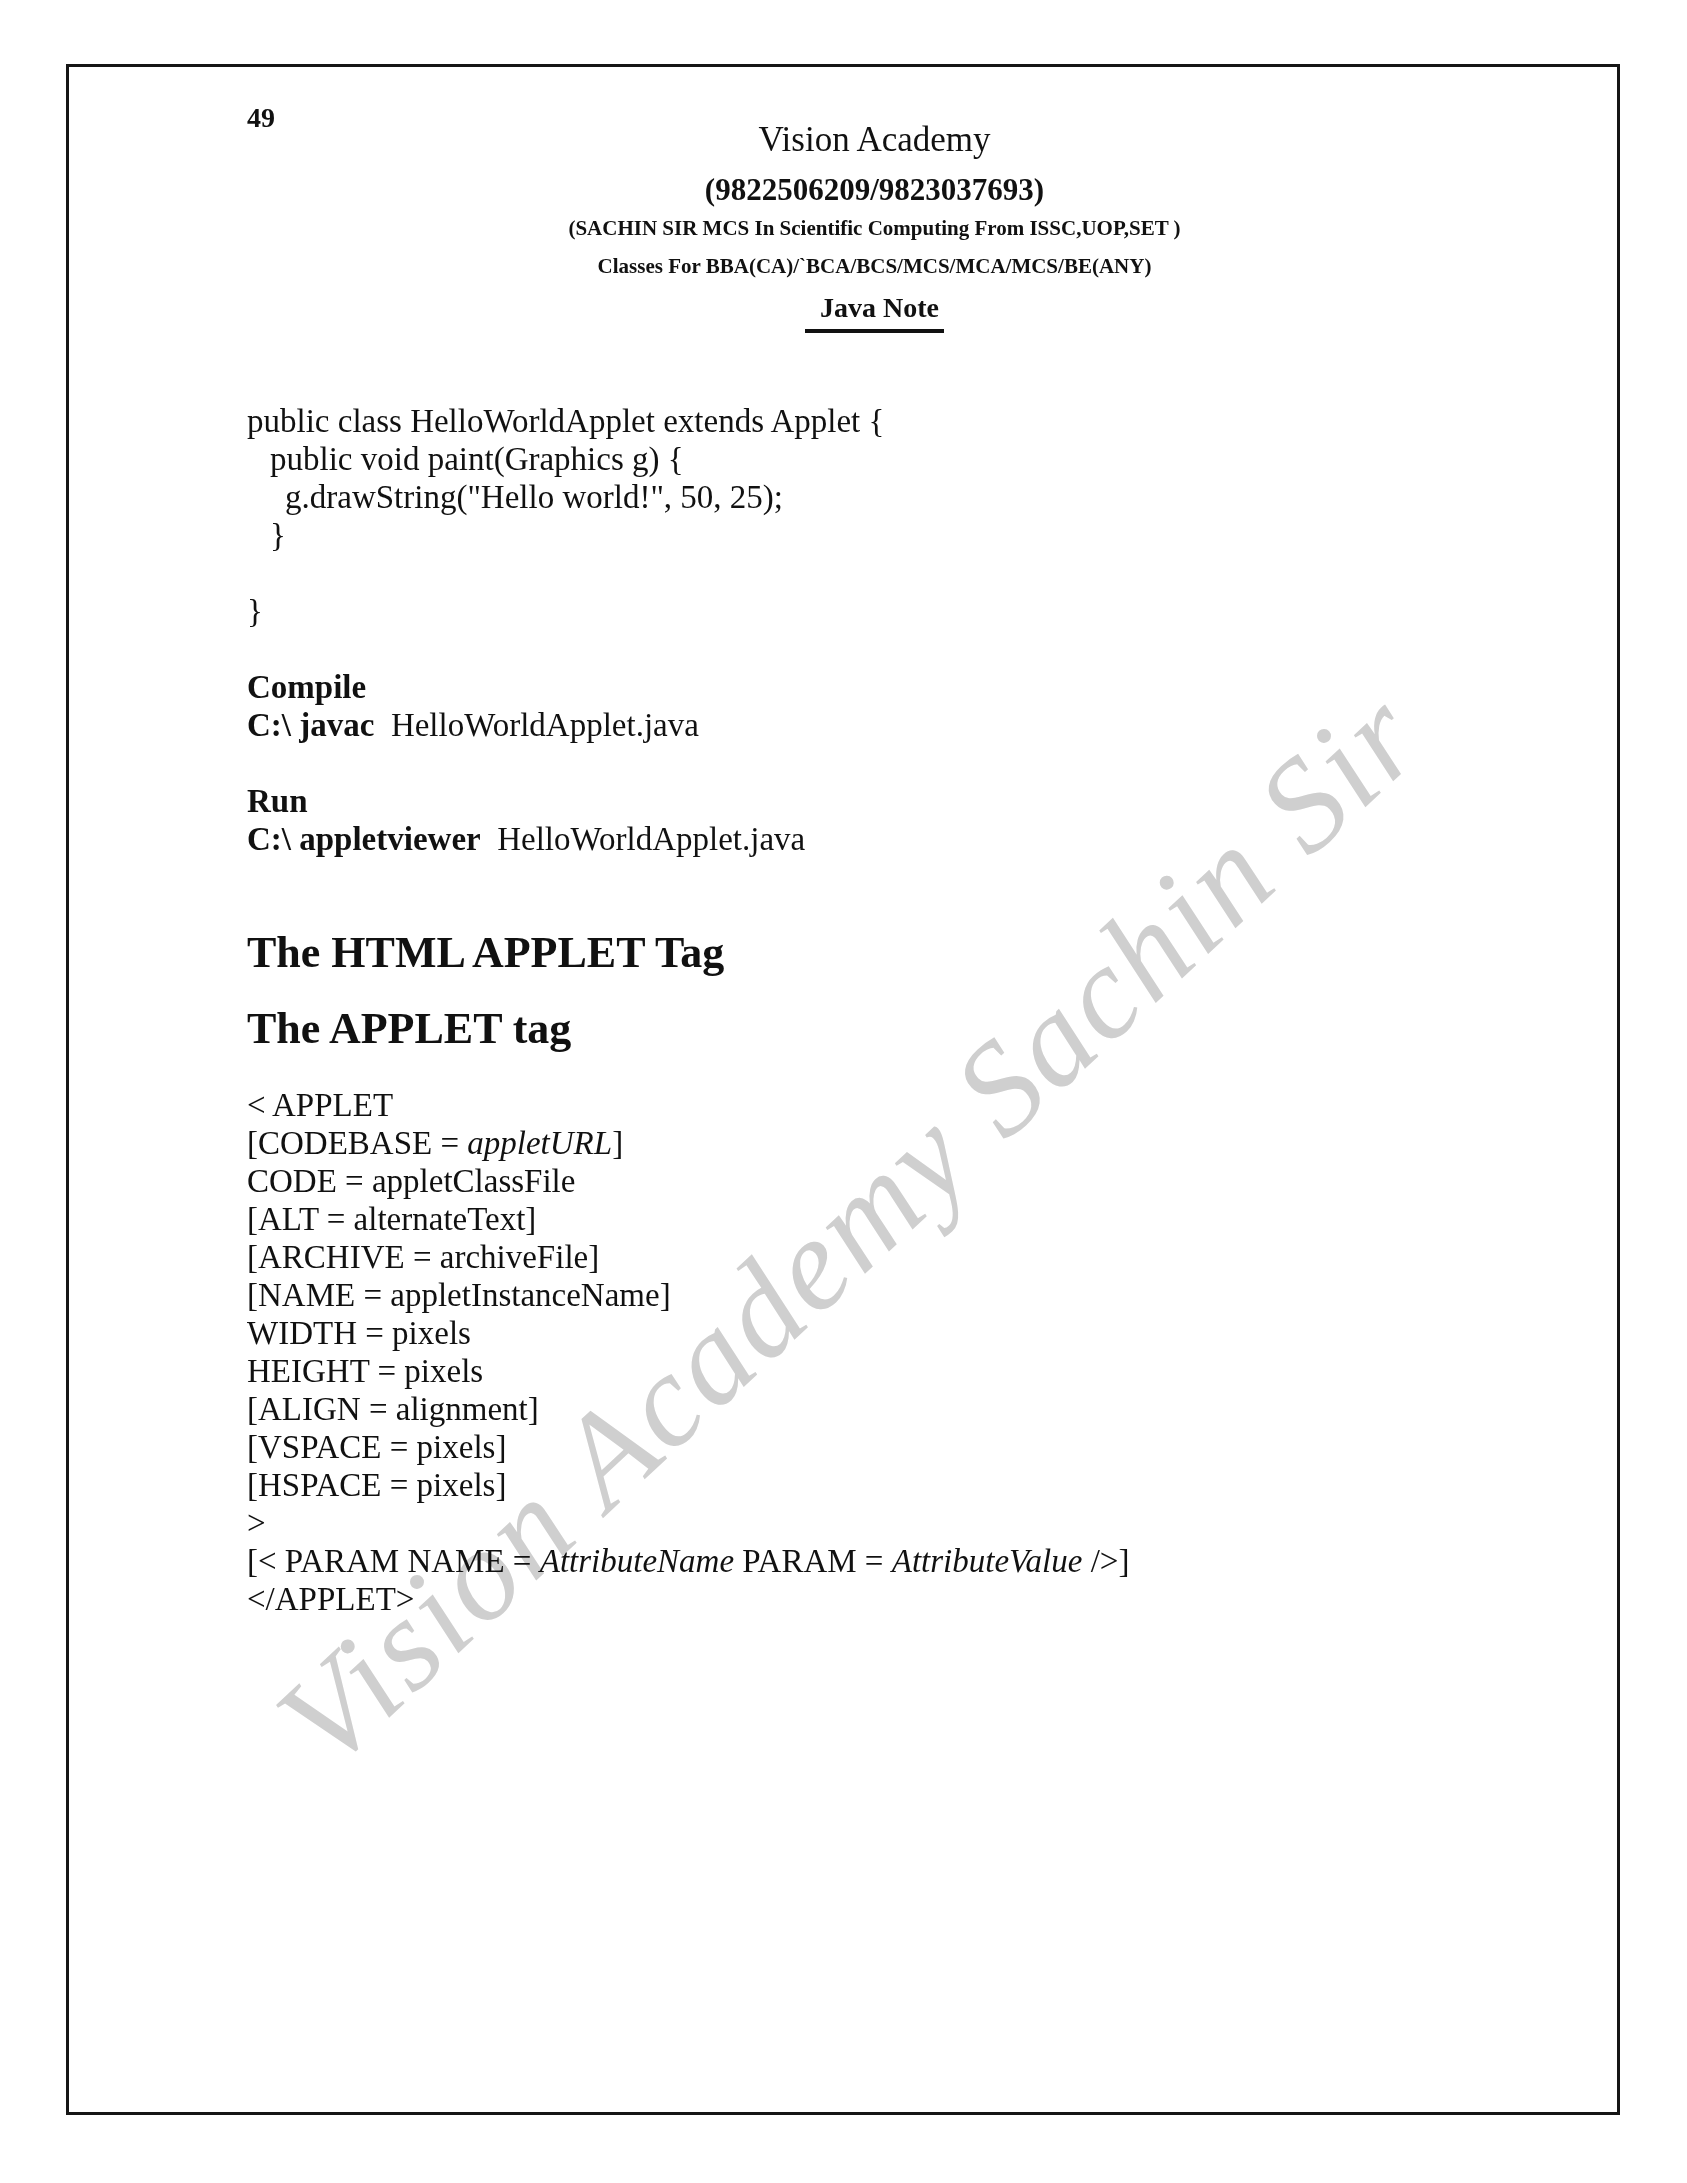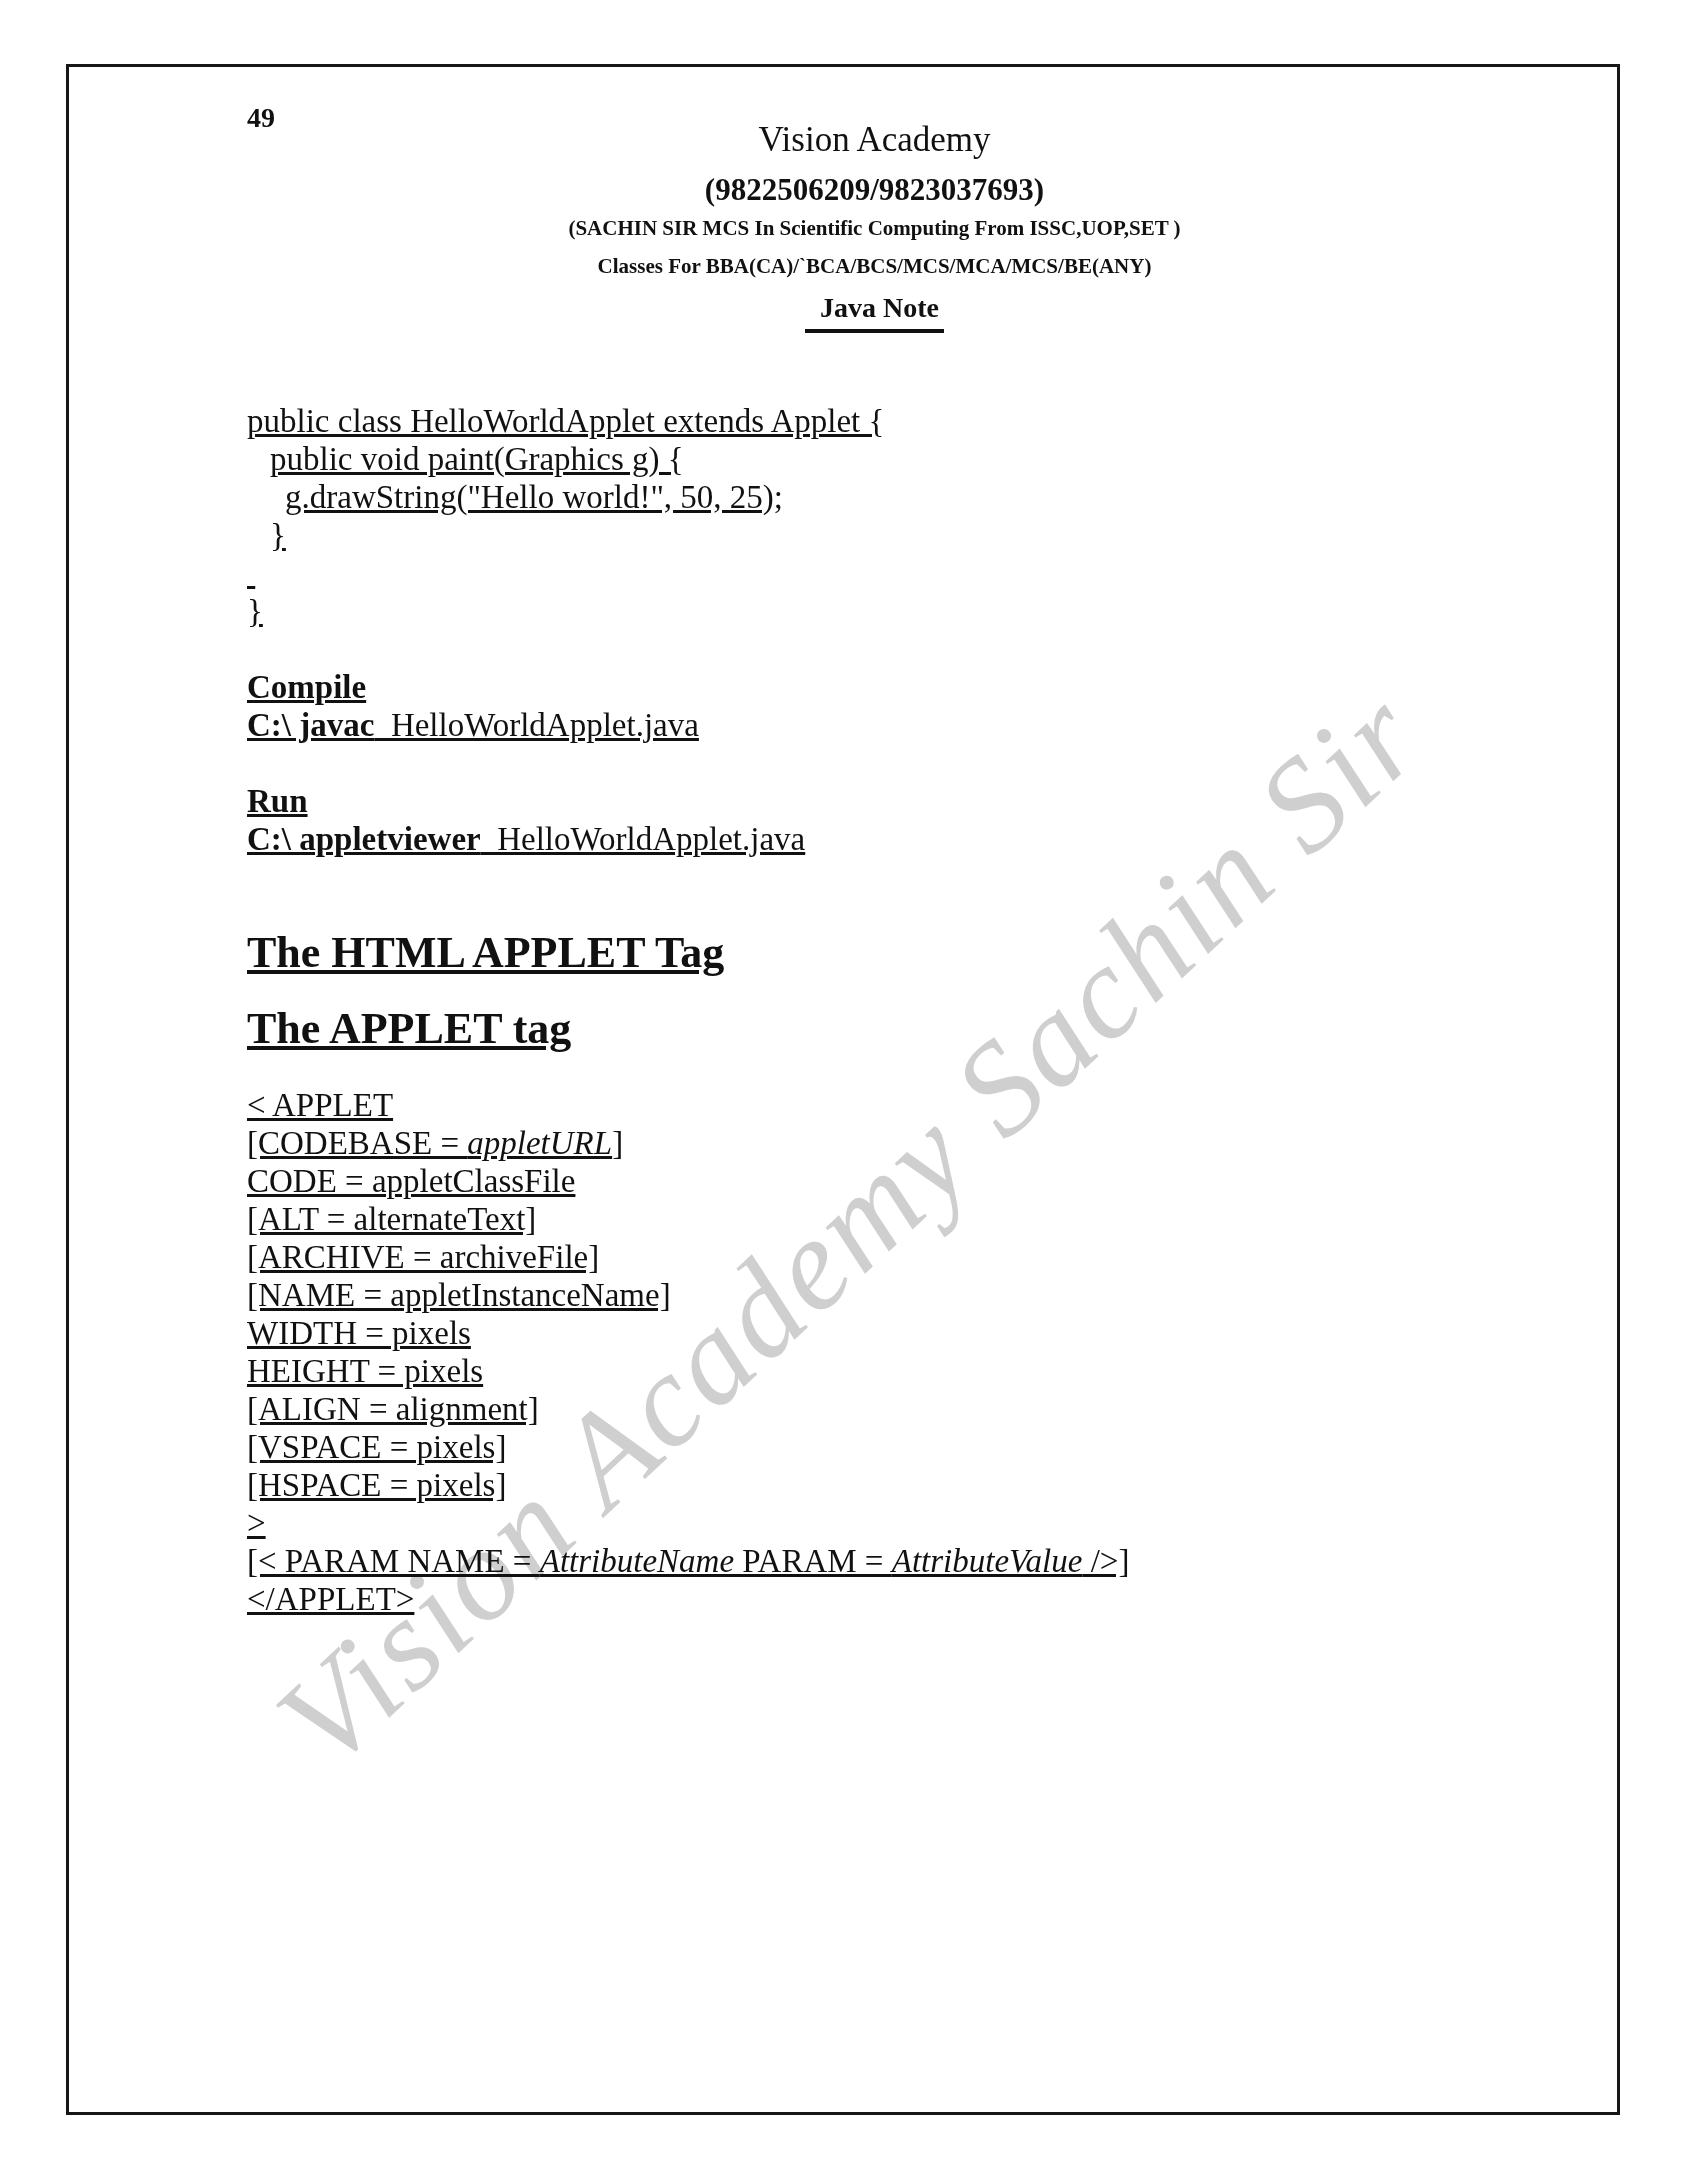--- a/index.html
+++ b/index.html
@@ -30,21 +30,21 @@
     margin-top:41px; padding:0 115px 0 178px; text-align:center;
   }
   .h-title { font-size:35px; font-weight:normal; line-height:63px;text-align:center; }
   .h-phone { font-size:31px; font-weight:bold; line-height:38px; }
   .h-line  { font-size:21px; font-weight:bold; line-height:38px; }
   .h-sub-wrap { line-height:43px; margin-top:1.6px; }
   .h-sub {
     display:inline-block; font-size:28px; font-weight:bold; line-height:41px;
     border-bottom:4.1px solid #111111; padding:0 5px 1.6px 15px;
   }
-  .content { margin-top:68px; padding:0 115px 0 178px;text-decoration:underline; }
+  .content { margin-top:68px; padding:0 115px 0 178px; }
   .tline { font-size:33px; line-height:38px; white-space:pre-wrap; }
   .sec-heading { font-size:44px; line-height:38px; font-weight:bold; }
   .ind1 { padding-left:23px; }
   .ind2 { padding-left:38px; }
   .b { font-weight:bold; }
   .i { font-style:italic; }
   .mt1 { margin-top:38px; }
   .mt2 { margin-top:76px; }
 </style>
 </head>

